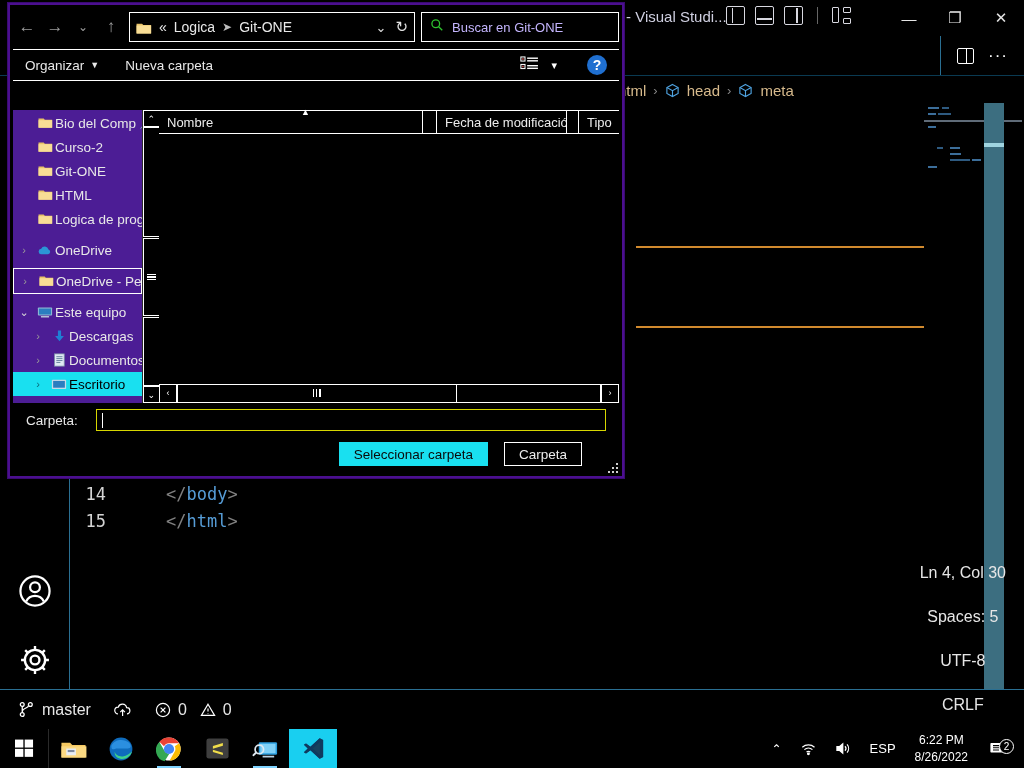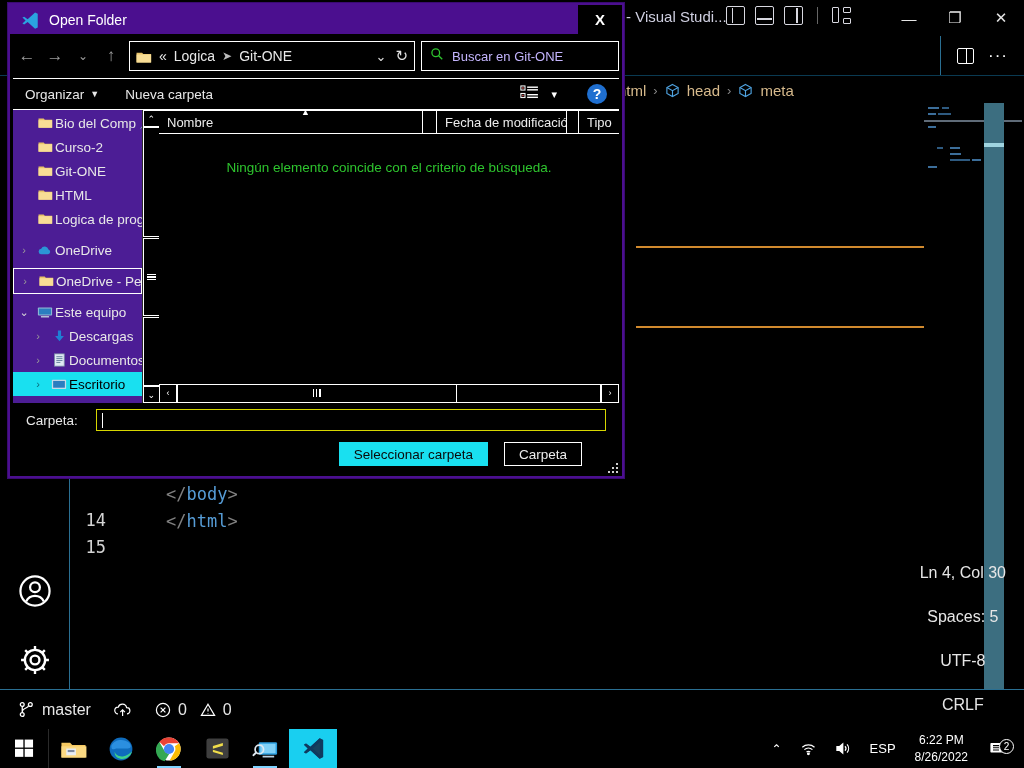--- a/index.html
+++ b/index.html
@@ -50,21 +50,21 @@
     display:flex; align-items:center; font-size:15px; color:#c8a882;
     padding-left:596px; gap:7px; white-space:nowrap;
   }
   .crumb { color:#d7ba8c; }
   .crumb-sep { color:#888; font-size:13px; }
   .cube { display:inline-block; width:15px; height:15px; vertical-align:-2px; }
 
   .vs-editor { position:absolute; top:103px; left:0; width:1024px; height:586px; background:#000;
                border-left:1px solid #123; }
   .gutter-num { position:absolute; font-family:"DejaVu Sans Mono", monospace; font-size:17px; color:#d4d4d4;
-                text-align:right; width:40px;margin-top:26px; }
+                text-align:right; width:40px; }
   .code-line { position:absolute; font-family:"DejaVu Sans Mono", monospace; font-size:17px; white-space:pre; }
   .tag-brk { color:#808080; }
   .tag-name { color:#569cd6; }
 
   .err-line { position:absolute; left:635px; height:1.5px; background:#d18a2e; width:288px; }
 
   .minimap { position:absolute; right:20px; top:0; width:80px; height:586px; }
   .mm-row { position:absolute; height:2px; }
   .mm-slider { position:absolute; right:0; top:0; width:20px; height:586px; background:#3c6e80; }
   .mm-mark { position:absolute; right:0; width:20px; height:4px; background:#9fd4e0; }
@@ -436,29 +436,20 @@
           <rect x="2.4" y="3" width="14" height="9.6" rx="0.8" fill="#fff"></rect>
           <path d="M5 5.6h9M5 7.8h9M5 10h6" stroke="#000" stroke-width="1.1"></path>
         </svg>
         <span class="notif-badge">2</span>
       </div>
     </div>
   </div>
 
   <div class="dialog">
 
-    <div class="dlg-titlebar">
-      <span class="dlg-ico">
-        <svg viewBox="0 0 22 20" width="20" height="18">
-          <path d="M16.6 1.6 8.4 9.1 4.5 6.3 2.6 7.3l3.5 3.3-3.5 3.3 1.9 1 3.9-2.8 8.2 7.5 3-1.4V3z" fill="#2aa3e0"></path>
-        </svg>
-      </span>
-      <span class="dlg-title">Open Folder</span>
-      <span class="dlg-close">X</span>
-    </div>
 
     <div class="dlg-navbar">
       <span class="nav-btn">←</span>
       <span class="nav-btn">→</span>
       <span class="nav-btn" style="font-size:12px">⌄</span>
       <span class="nav-btn">↑</span>
 
       <div class="addr-box">
         <span class="addr-folder">
           <svg viewBox="0 0 18 14" width="16" height="13">
@@ -646,21 +637,20 @@
 
       <div class="list-pane">
         <div class="col-header">
           <div class="col" style="width:264px">Nombre</div>
           <div class="col" style="width:14px"></div>
           <div class="col" style="width:130px">Fecha de modificación</div>
           <div class="col" style="width:12px"></div>
           <div class="col" style="width:40px; border-right:none">Tipo</div>
           <span class="sort-caret">▲</span>
         </div>
-        <div class="empty-msg">Ningún elemento coincide con el criterio de búsqueda.</div>
 
         <div class="hscroll">
           <div class="hs-arrow">‹</div>
           <div class="hs-track">
             <div class="hs-thumb">
               <span class="hs-grip">
                   <i></i>
                   <i></i>
                   <i></i>
                 </span>

